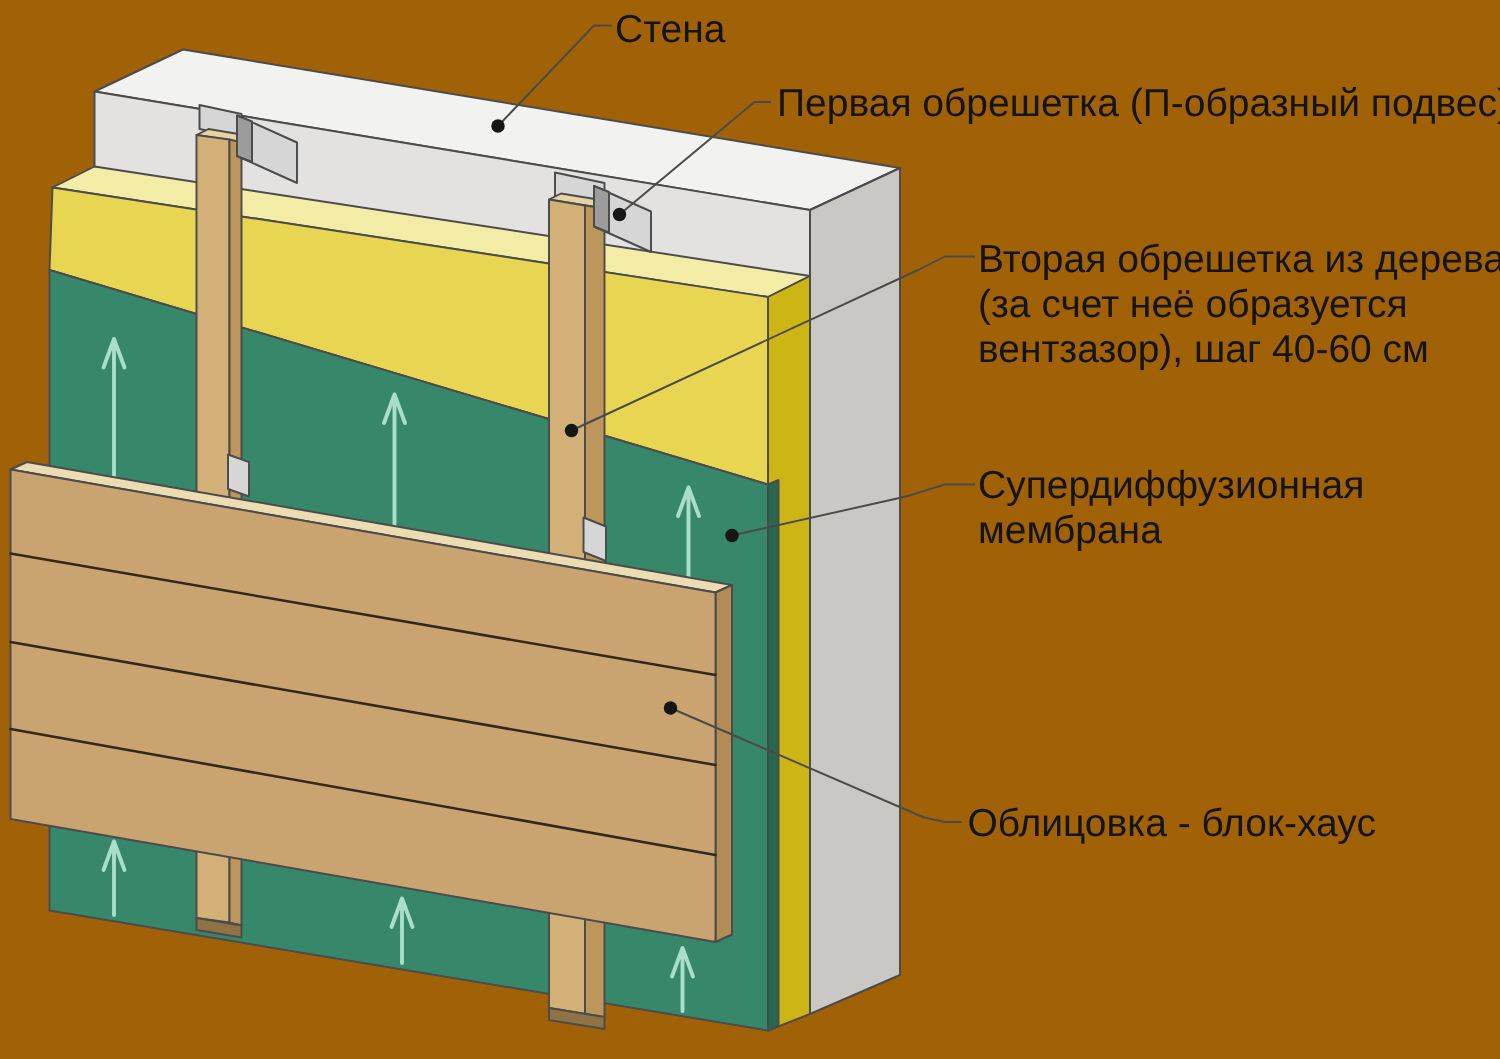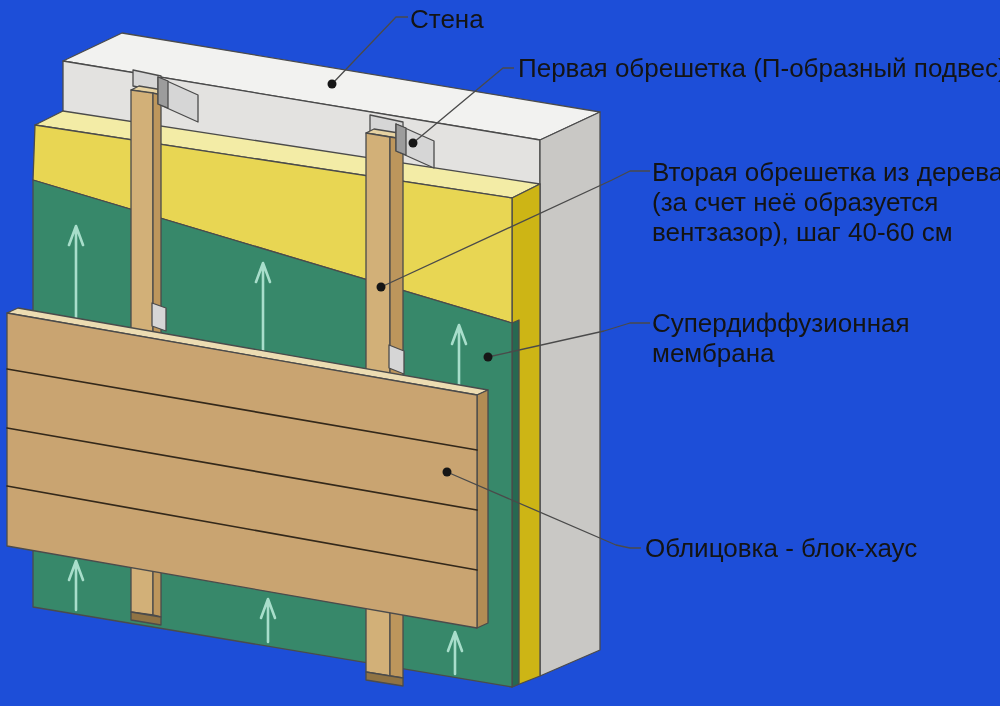--- a/index.html
+++ b/index.html
@@ -1,16 +1,16 @@
 <!DOCTYPE html>
 <html><head>
 <meta charset="utf-8">
 <style>
   html,body{margin:0;padding:0;background:#ffffff;}
-  .stage{position:relative;width:1000px;height:706px;background:#1d4ed8;overflow:hidden;}
+  .stage{position:relative;width:1000px;height:706px;background:#a16207;overflow:hidden;}
   svg{display:block;}
   .face{stroke:#4b4b4b;stroke-width:1.3;stroke-linejoin:round;}
   .boardline{stroke:#33281a;stroke-width:1.7;fill:none;stroke-linecap:round;}
   .leader{stroke:#4a4a4a;stroke-width:1.3;fill:none;stroke-linejoin:round;}
   .dot{fill:#161616;stroke:none;}
   .arrowpath{fill:none;stroke-width:2.6;stroke-linecap:round;stroke-linejoin:round;}
   .lbl{font-family:"Liberation Sans","DejaVu Sans",sans-serif;font-size:26px;fill:#141414;}
 </style>
 </head>
 <body>

